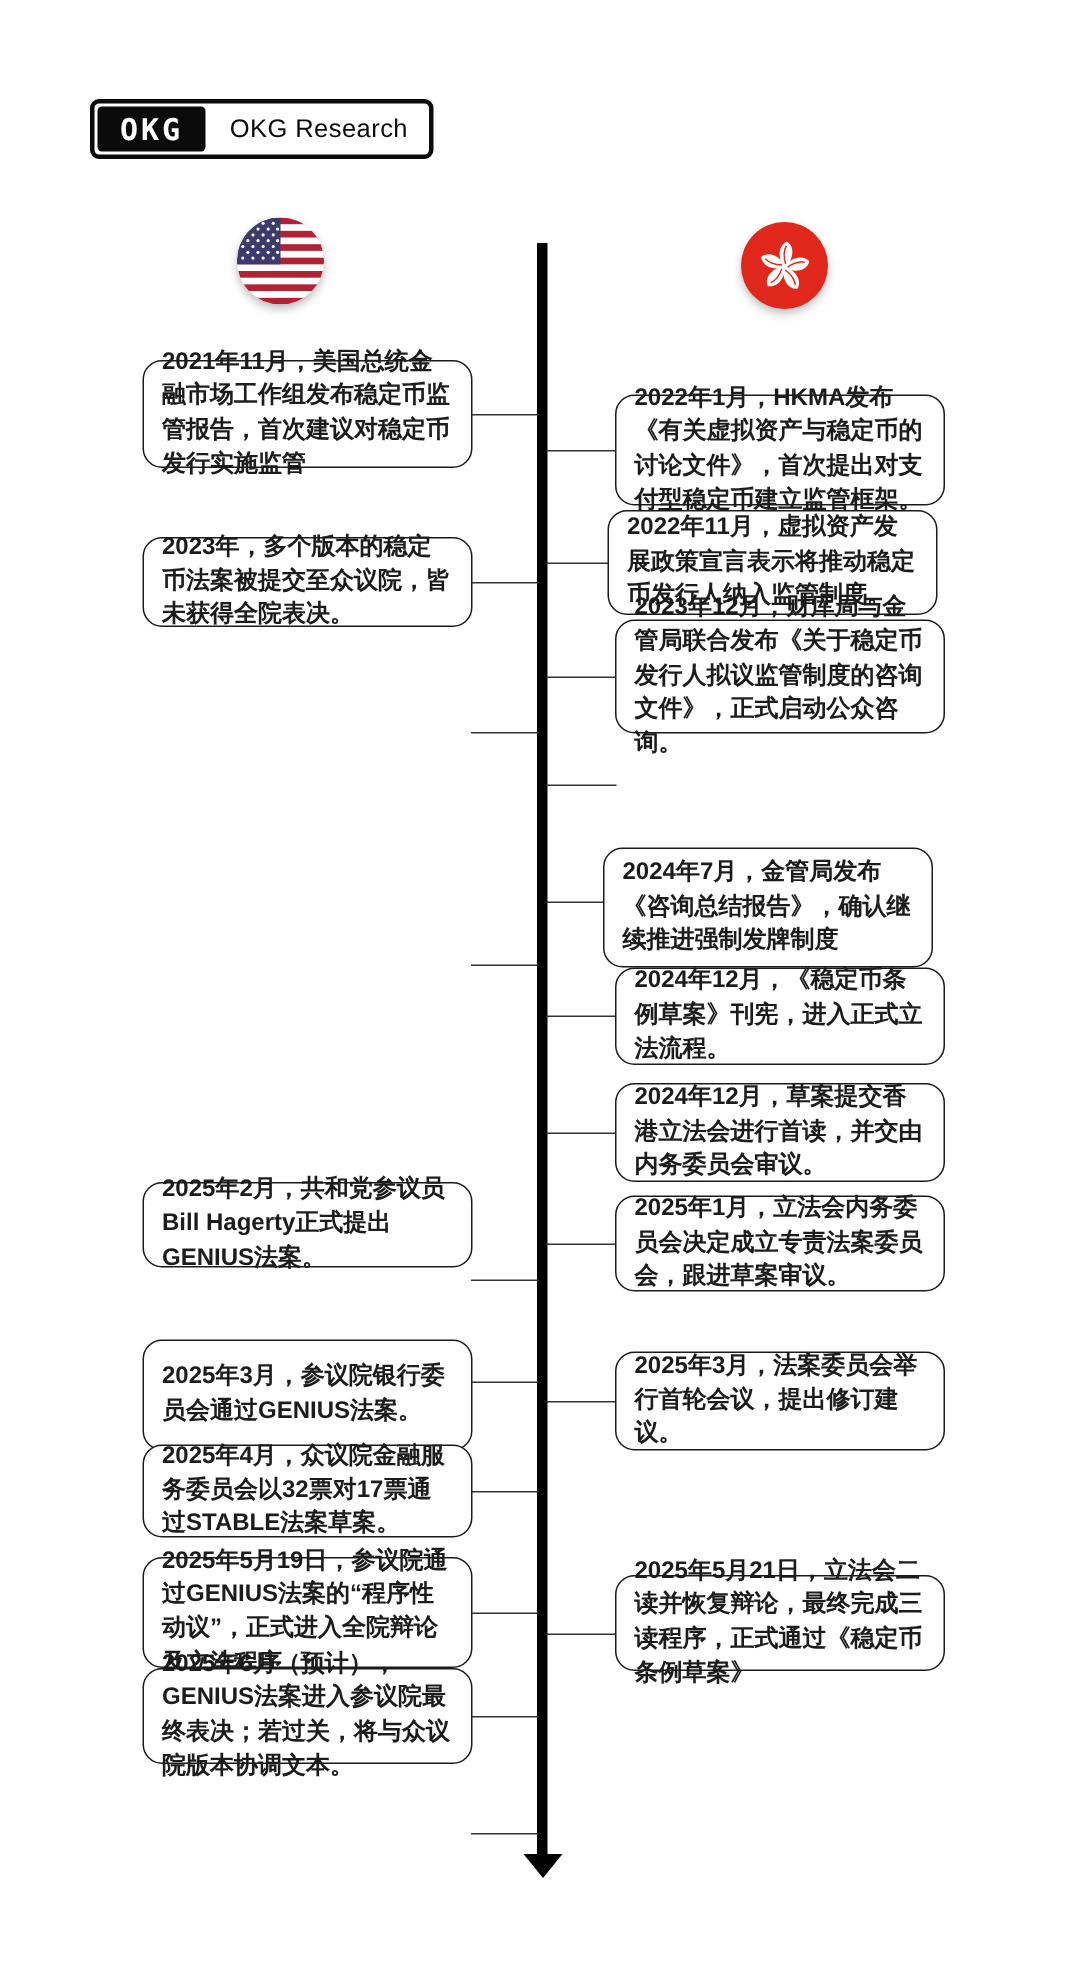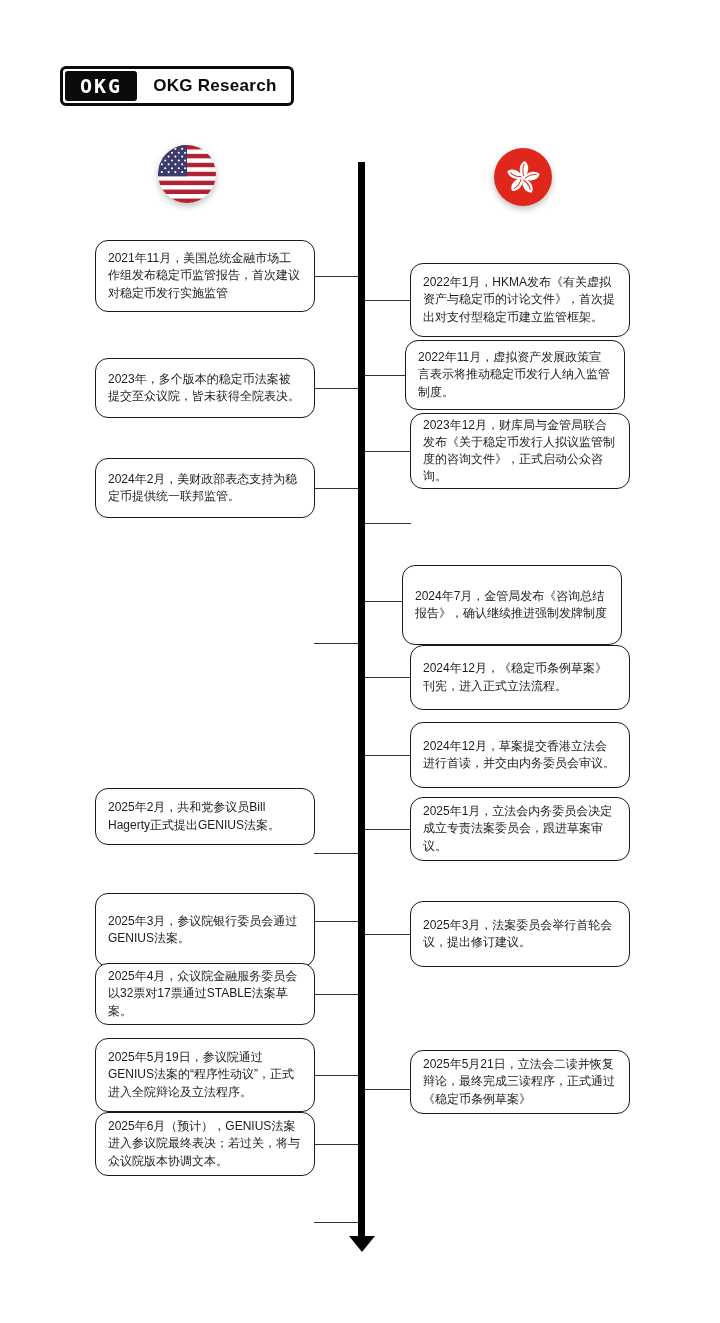--- a/index.html
+++ b/index.html
@@ -5,37 +5,37 @@
   html,body{margin:0;padding:0;background:#ffffff;}
   .canvas{position:relative;width:720px;height:1323px;background:#ffffff;overflow:hidden;
           font-family:"Liberation Sans","DejaVu Sans",sans-serif;}
 
   
   .logo{position:absolute;left:60px;top:66px;height:40px;display:flex;align-items:stretch;
         border:3px solid #0b0b0b;border-radius:6px;background:#fff;box-sizing:border-box;}
   .logo-badge{background:#0b0b0b;color:#ffffff;display:flex;align-items:center;justify-content:center;
         font-family:"DejaVu Sans Mono",monospace;font-weight:bold;font-size:20px;letter-spacing:2px;
         padding:12px 15px;margin:2px;border-radius:3px;}
-  .logo-text{display:flex;align-items:center;font-weight:bold;font-size:17px;color:#0b0b0b;
+  .logo-text{display:flex;align-items:center;font-weight:normal;font-size:17px;color:#0b0b0b;
         padding:12px 14px;letter-spacing:0.3px;}
 
   
   .flag{position:absolute;width:58px;height:58px;filter:drop-shadow(0 3px 3px rgba(0,0,0,0.25));}
   .flag-us{left:158px;top:145px;}
   .flag-hk{left:494px;top:148px;}
 
   
   .spine{position:absolute;left:358px;top:162px;width:7px;height:1076px;background:#000;}
   .spine-arrow{position:absolute;left:349px;top:1236px;width:0;height:0;
         border-left:13px solid transparent;border-right:13px solid transparent;border-top:16px solid #000;}
 
   
   .box{position:absolute;width:220px;box-sizing:border-box;border:1.6px solid #1a1a1a;border-radius:13px;
        background:#fff;display:flex;align-items:center;padding:8px 12px;
-       font-size:12px;line-height:1.42;color:#1c1c1c;letter-spacing:0;}
+       font-size:16px;line-height:1.42;color:#1c1c1c;letter-spacing:0;font-weight:bold;}
   .conn{position:absolute;height:0;border-top:1.6px solid #333;}
   .conn-us{left:314px;width:45px;}
   .conn-hk{left:364px;width:47px;}
 </style>
 </head>
 <body>
 
 <div class="canvas">
 
   <div class="logo">
@@ -140,21 +140,20 @@
   <div class="conn conn-hk" style="top:523px"></div>
   <div class="conn conn-hk" style="top:601px"></div>
   <div class="conn conn-hk" style="top:677px"></div>
   <div class="conn conn-hk" style="top:755px"></div>
   <div class="conn conn-hk" style="top:829px"></div>
   <div class="conn conn-hk" style="top:934px"></div>
   <div class="conn conn-hk" style="top:1089px"></div>
 
   <div class="box" style="left:95px;top:240px;height:72px">2021年11月，美国总统金融市场工作组发布稳定币监管报告，首次建议对稳定币发行实施监管</div>
   <div class="box" style="left:95px;top:358px;height:60px"> 2023年，多个版本的稳定币法案被提交至众议院，皆未获得全院表决。</div>
-  <div class="box" style="left:95px;top:458px;height:60px">2024年2月，美财政部表态支持为稳定币提供统一联邦监管。</div>
   <div class="box" style="left:95px;top:788px;height:57px">2025年2月，共和党参议员Bill Hagerty正式提出GENIUS法案。</div>
   <div class="box" style="left:95px;top:893px;height:74px">2025年3月，参议院银行委员会通过GENIUS法案。</div>
   <div class="box" style="left:95px;top:963px;height:62px">2025年4月，众议院金融服务委员会以32票对17票通过STABLE法案草案。</div>
   <div class="box" style="left:95px;top:1038px;height:74px">2025年5月19日，参议院通过GENIUS法案的“程序性动议”，正式进入全院辩论及立法程序。</div>
   <div class="box" style="left:95px;top:1112px;height:64px">2025年6月（预计），GENIUS法案进入参议院最终表决；若过关，将与众议院版本协调文本。</div>
 
   <div class="box" style="left:410px;top:263px;height:74px">2022年1月，HKMA发布《有关虚拟资产与稳定币的讨论文件》，首次提出对支付型稳定币建立监管框架。</div>
   <div class="box" style="left:405px;top:340px;height:70px">2022年11月，虚拟资产发展政策宣言表示将推动稳定币发行人纳入监管制度。</div>
   <div class="box" style="left:410px;top:413px;height:76px">2023年12月，财库局与金管局联合发布《关于稳定币发行人拟议监管制度的咨询文件》，正式启动公众咨询。</div>
   <div class="box" style="left:402px;top:565px;height:80px">2024年7月，金管局发布《咨询总结报告》，确认继续推进强制发牌制度</div>

